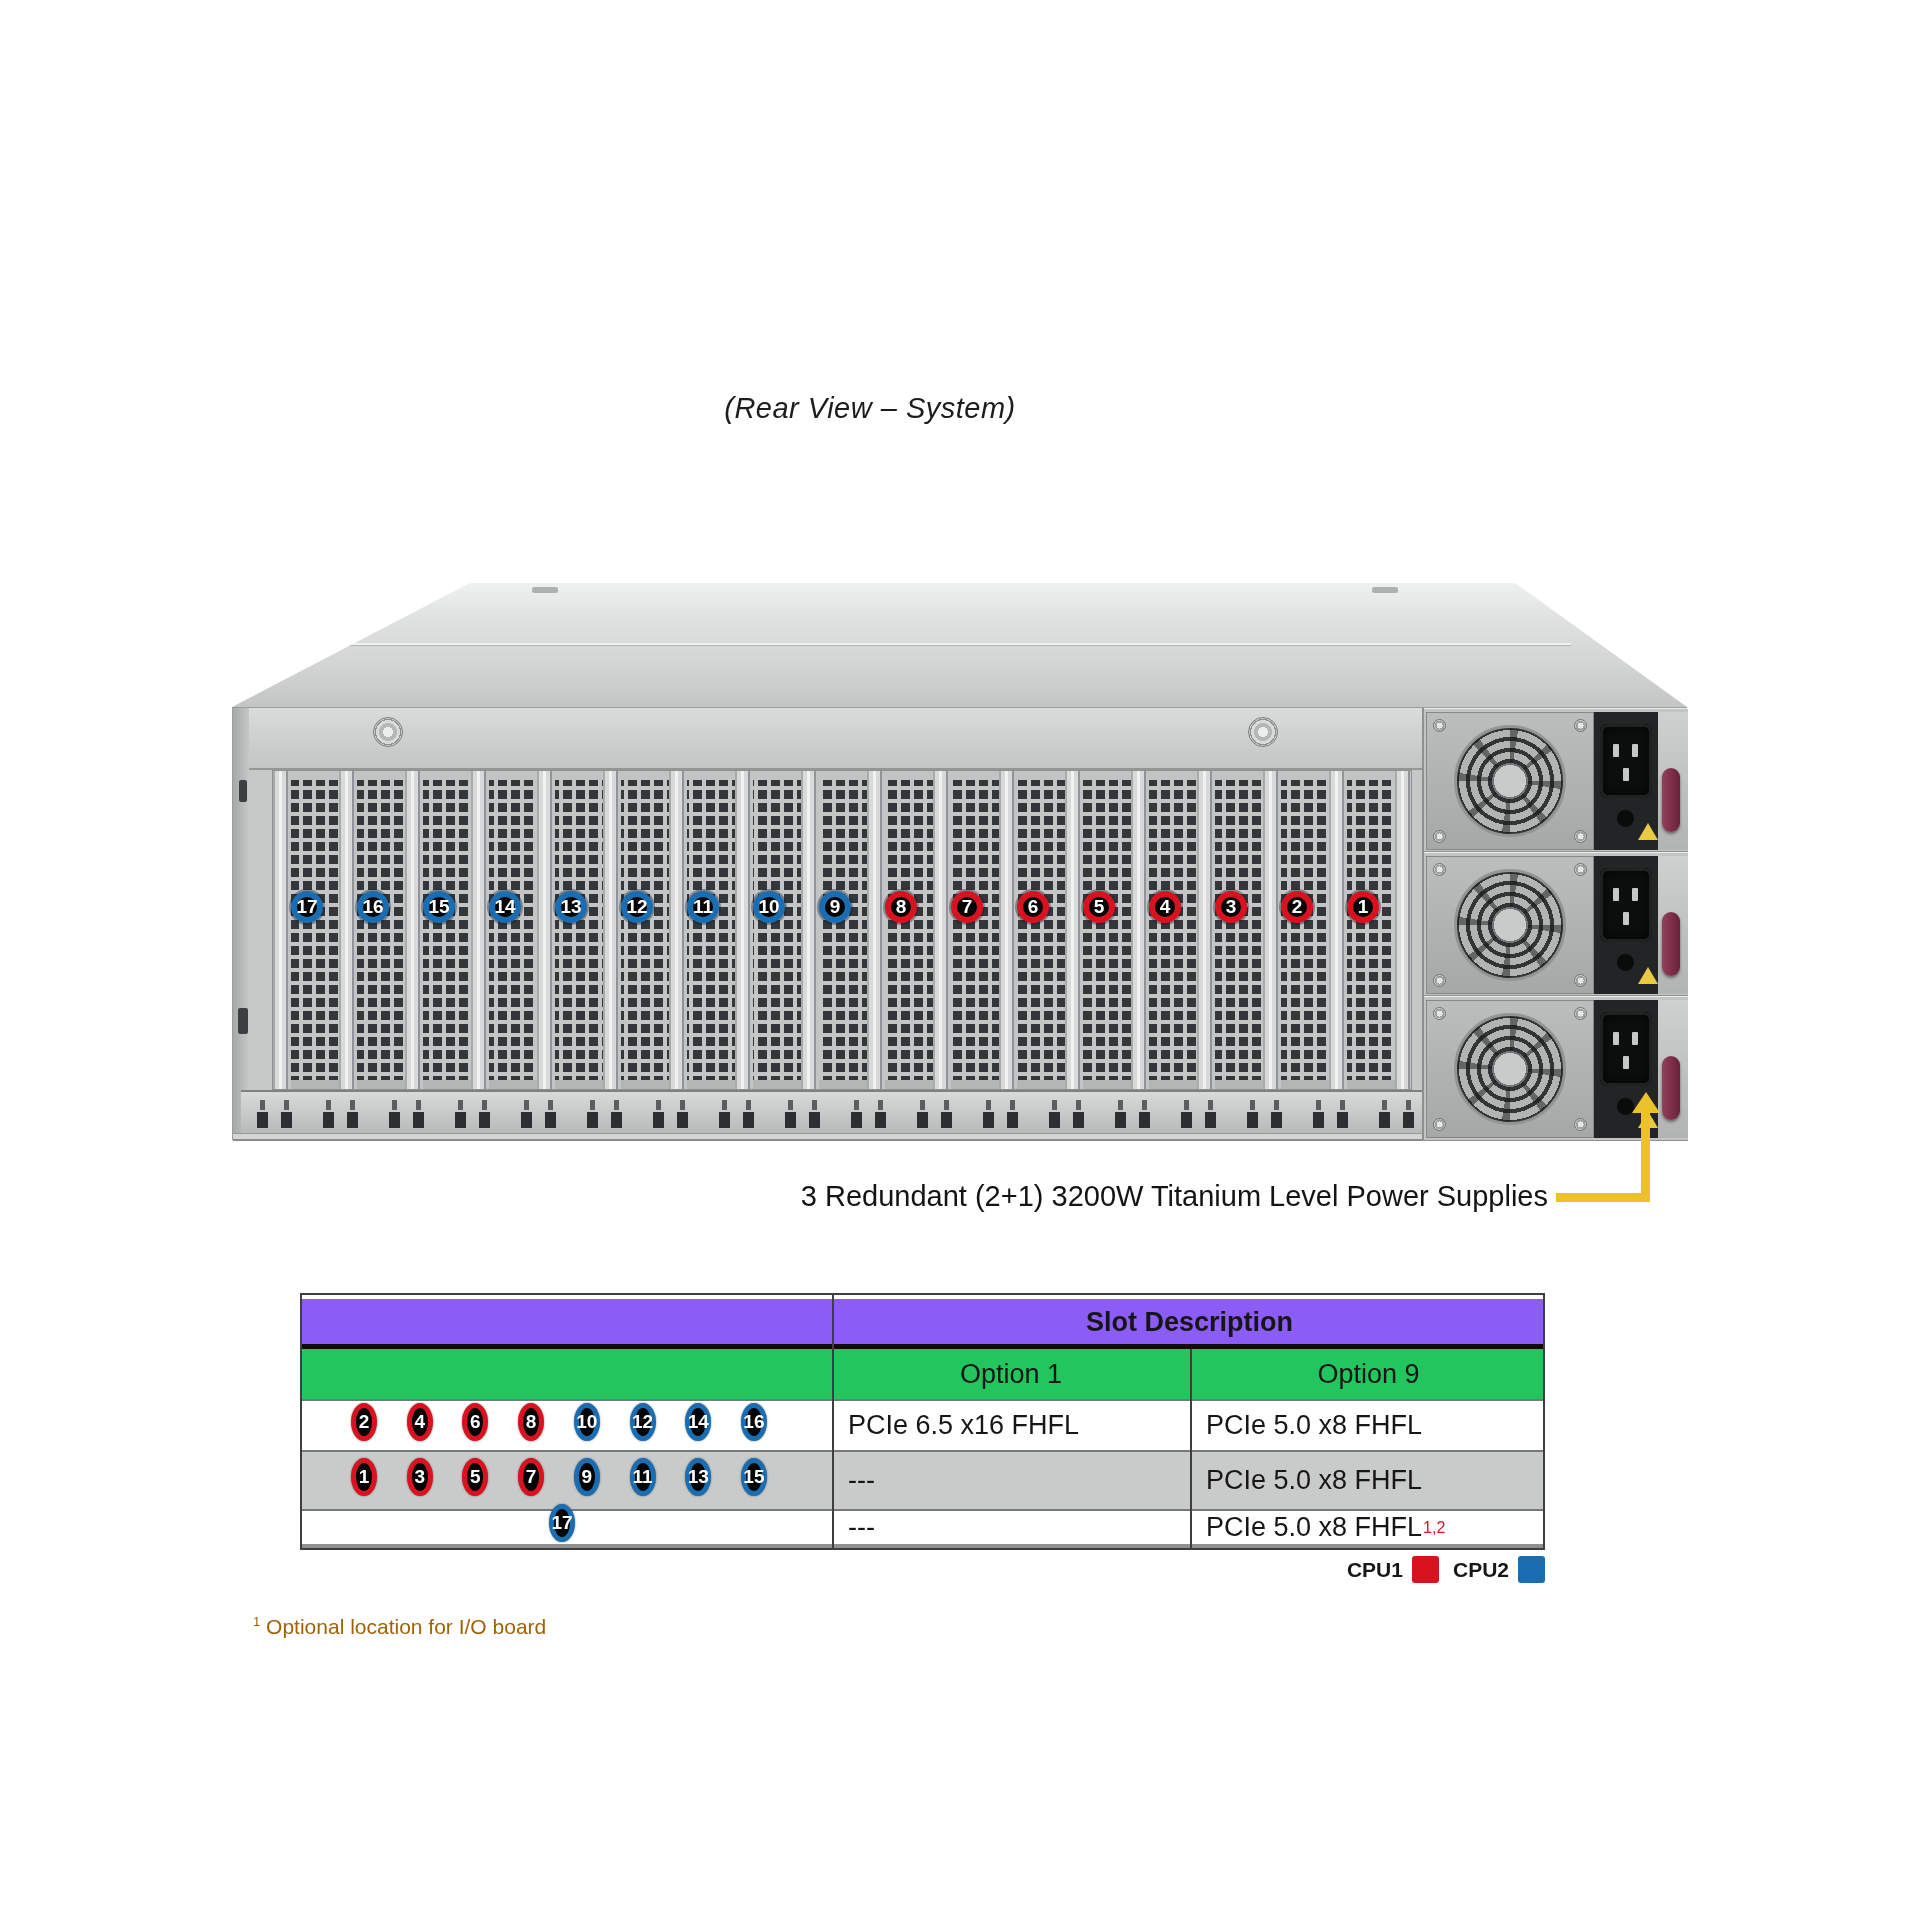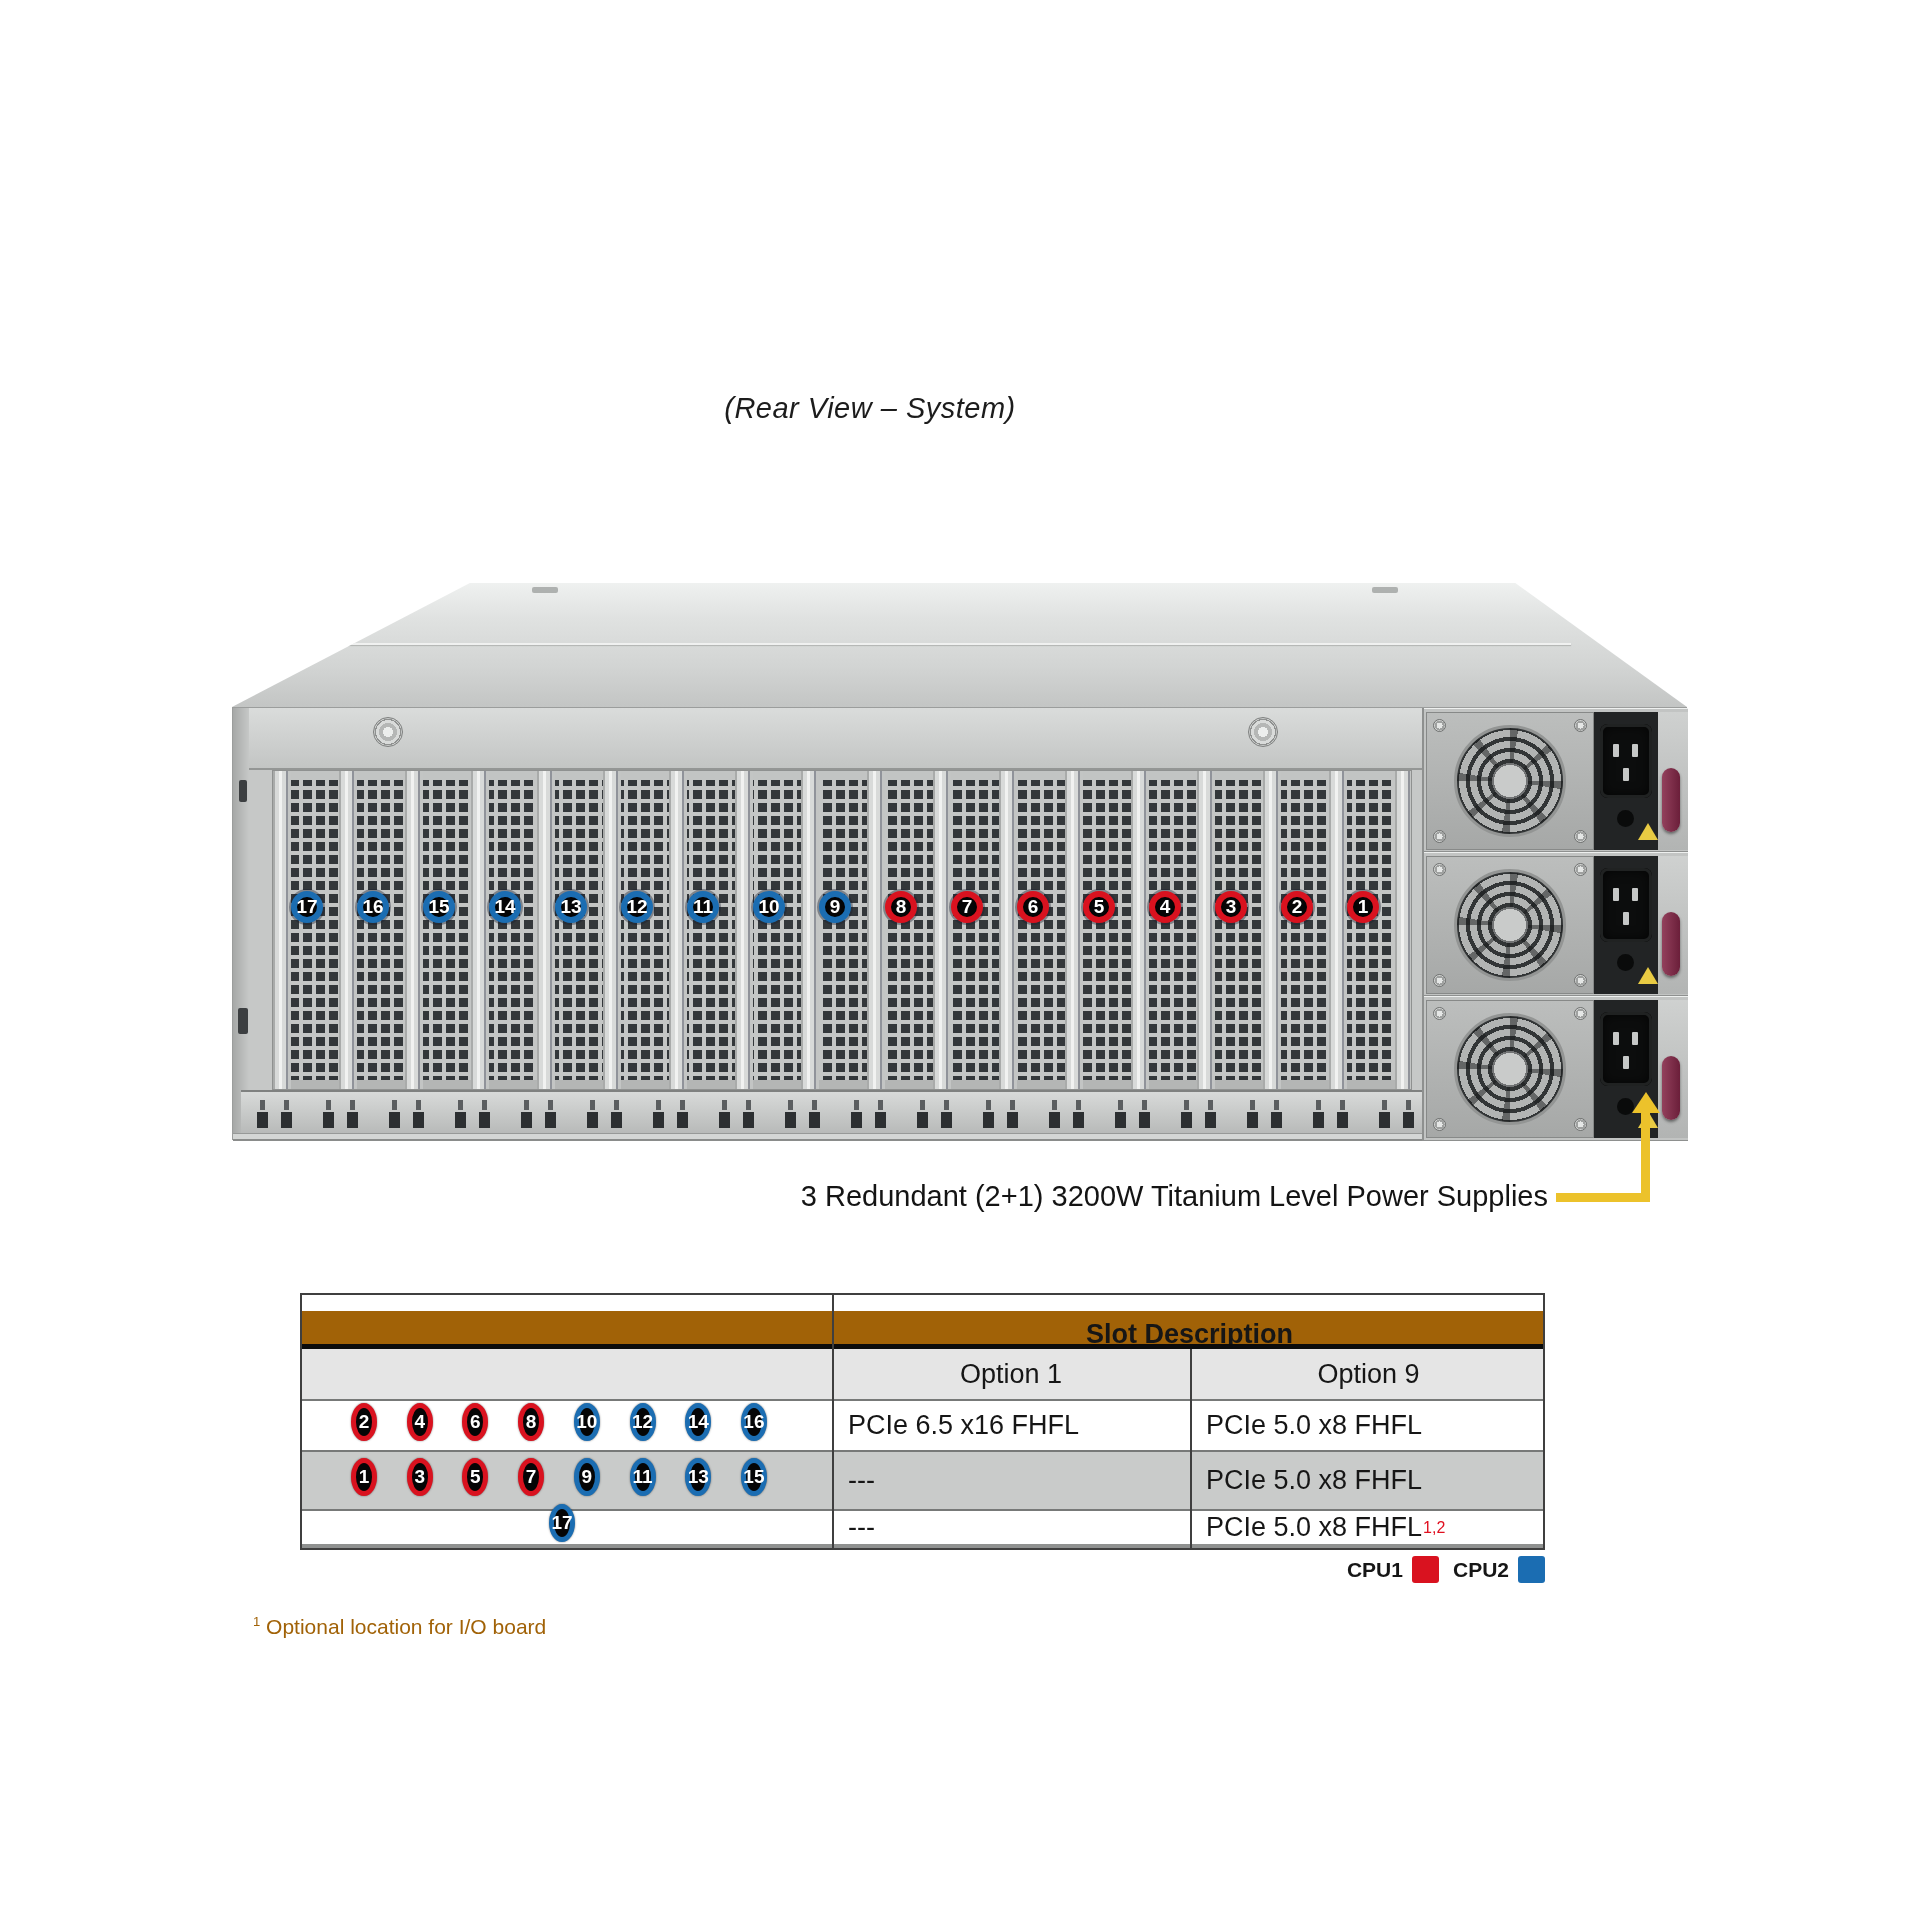--- a/index.html
+++ b/index.html
@@ -95,23 +95,23 @@
   .psu-caption { position:absolute; right:372px; top:1180px; font-size:29px; color:#141414; white-space:nowrap;text-align:right; }
   .arrow-h { position:absolute; left:1556px; top:1193px; width:94px; height:9px; background:#ecc22b; }
   .arrow-v { position:absolute; left:1641px; top:1111px; width:9px; height:88px; background:#ecc22b; }
   .arrow-head { position:absolute; left:1632px; top:1092px; width:0; height:0;
     border-left:14px solid transparent; border-right:14px solid transparent; border-bottom:21px solid #ecc22b; }
 
   
   .slot-table { position:absolute; left:300px; top:1293px; width:1245px; height:257px;
     border:2px solid #3f3f3f; background:#fff; font-size:27px; color:#161616; }
   .t-row { position:absolute; left:0; width:100%; }
-  .tr1 { top:16px; height:47px; background:#a16207; }
+  .tr1 { top:4px; height:47px; background:#8b5cf6; }
   .t-thick { position:absolute; left:0; top:49px; height:5px; width:100%; background:#0c0c0c; }
-  .tr2 { top:54px; height:52px; background:#e5e5e5; border-bottom:2px solid #777978; }
+  .tr2 { top:54px; height:52px; background:#22c55e; border-bottom:2px solid #777978; }
   .tr3 { top:106px; height:51px; background:#fff; border-bottom:2px solid #777978; }
   .tr4 { top:157px; height:59px; background:#c9cbca; border-bottom:2px solid #777978; }
   .tr5 { top:216px; height:33px; background:#fff; }
   .t-bottom { position:absolute; left:0; top:249px; height:4px; width:100%; background:#8f9190; }
   .vdiv1 { position:absolute; left:530px; top:0; bottom:0; width:2px; background:#3f3f3f; }
   .vdiv2 { position:absolute; left:888px; top:54px; bottom:0; width:2px; background:#3f3f3f; }
   .cell { position:absolute; top:0; height:100%; display:flex; align-items:center; }
   .cell.head { justify-content:center; }
   .c-span { left:530px; width:715px; font-weight:bold; }
   .c-opt1 { left:530px; width:358px; padding-left:16px; }

